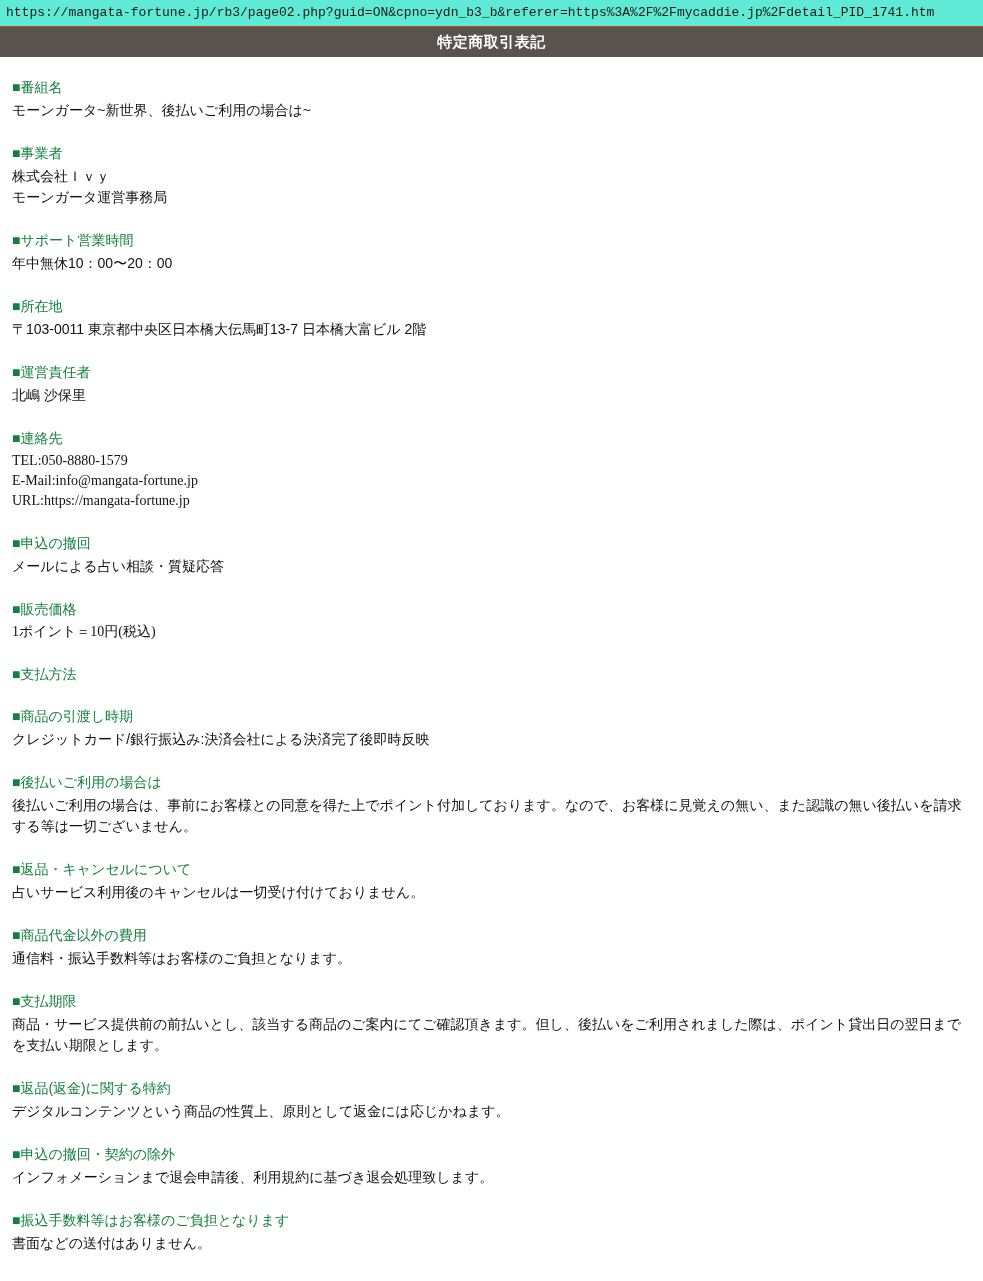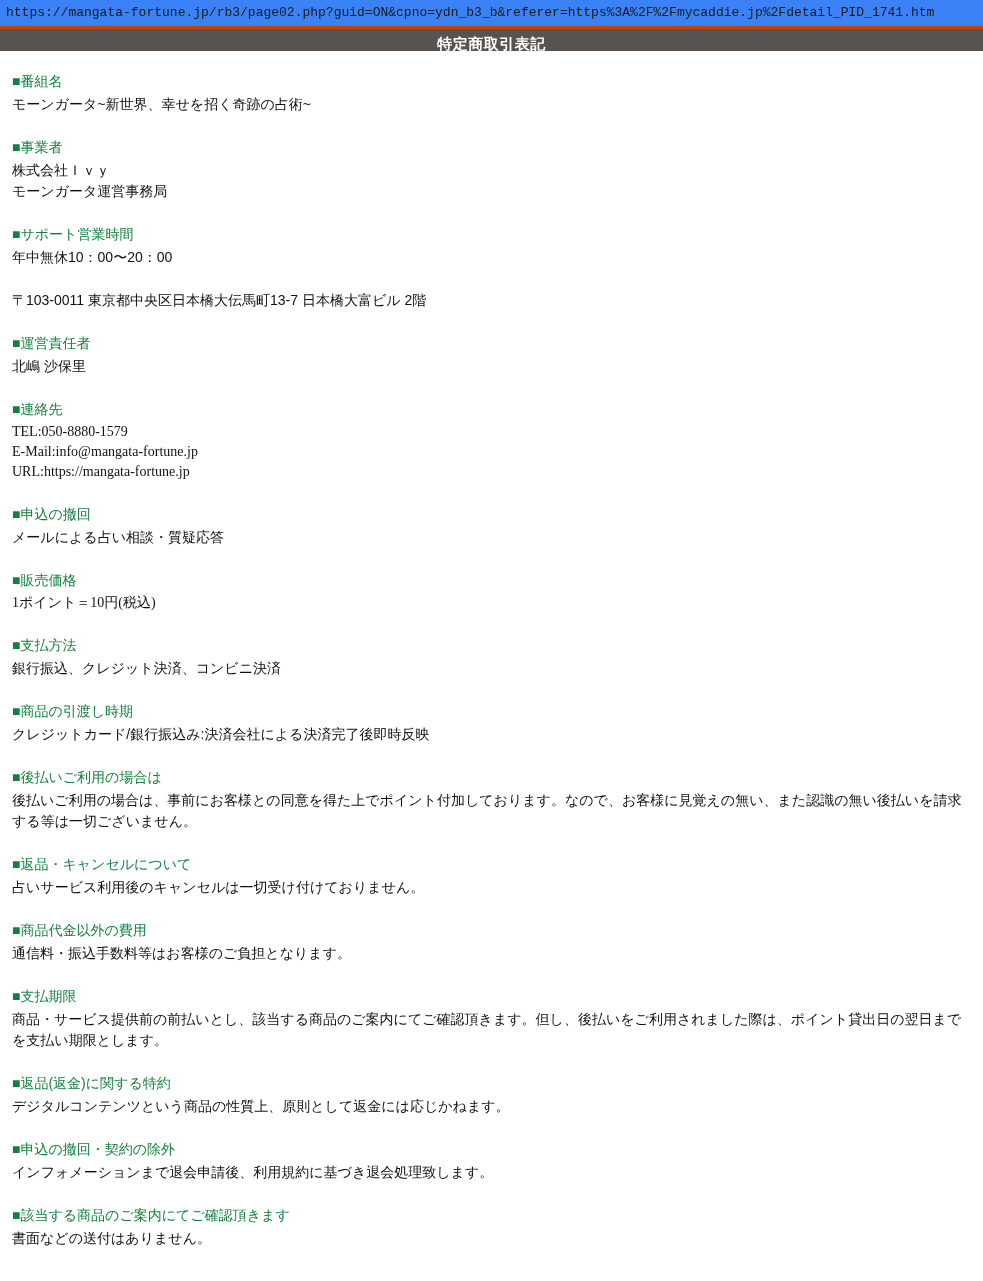--- a/index.html
+++ b/index.html
@@ -20,30 +20,30 @@
     background: #ffffff;
     box-sizing: border-box;
   }
   .url-bar {
     height: 26px;
     line-height: 26px;
     padding: 0 6px;
     font-family: "Liberation Mono", "DejaVu Sans Mono", monospace;
     font-size: 13px;
     color: #1a1a1a;
-    background: #3b82f6;
+    background: #5eead4;
     white-space: nowrap;
     overflow: hidden;
     text-overflow: clip;
-    border-bottom: 3px solid #c2410c;
+    border-bottom: 1px solid #c2410c;
   }
   .header-band {
     background: #595350;
     color: #ffffff;
-    height: 22px;
+    height: 30px;
     line-height: 30px;
     text-align: center;
     font-size: 15px;
     font-weight: bold;
     letter-spacing: 0.5px;
   }
   .content {
     padding: 20px 12px 10px 12px;
   }
   .section {
@@ -73,32 +73,33 @@
 <div class="page">
 
   <div class="url-bar">https://mangata-fortune.jp/rb3/page02.php?guid=ON&amp;cpno=ydn_b3_b&amp;referer=https%3A%2F%2Fmycaddie.jp%2Fdetail_PID_1741.htm</div>
 
   <div class="header-band">特定商取引表記</div>
 
   <div class="content">
     <div id="sections-container">
         <div class="section">
           <div class="section-title">■番組名</div>
-          <div class="section-body">モーンガータ~新世界、幸せを招く奇跡の占術~</div>
+          <div class="section-body">モーンガータ~新世界、後払いご利用の場合は~</div>
         </div>
         <div class="section">
           <div class="section-title">■事業者</div>
           <div class="section-body">株式会社Ｉｖｙ
 モーンガータ運営事務局</div>
         </div>
         <div class="section">
           <div class="section-title">■サポート営業時間</div>
           <div class="section-body">年中無休10：00〜20：00</div>
         </div>
         <div class="section">
+          <div class="section-title">■所在地</div>
           <div class="section-body">〒103-0011 東京都中央区日本橋大伝馬町13-7 日本橋大富ビル 2階</div>
         </div>
         <div class="section">
           <div class="section-title">■運営責任者</div>
           <div class="section-body">北嶋 沙保里</div>
         </div>
         <div class="section">
           <div class="section-title">■連絡先</div>
           <div class="section-body mono">TEL:050-8880-1579
 E-Mail:info@mangata-fortune.jp
@@ -107,21 +108,20 @@
         <div class="section">
           <div class="section-title">■申込の撤回</div>
           <div class="section-body">メールによる占い相談・質疑応答</div>
         </div>
         <div class="section">
           <div class="section-title">■販売価格</div>
           <div class="section-body mono">1ポイント＝10円(税込)</div>
         </div>
         <div class="section">
           <div class="section-title">■支払方法</div>
-          <div class="section-body">銀行振込、クレジット決済、コンビニ決済</div>
         </div>
         <div class="section">
           <div class="section-title">■商品の引渡し時期</div>
           <div class="section-body">クレジットカード/銀行振込み:決済会社による決済完了後即時反映</div>
         </div>
         <div class="section">
           <div class="section-title">■後払いご利用の場合は</div>
           <div class="section-body">後払いご利用の場合は、事前にお客様との同意を得た上でポイント付加しております。なので、お客様に見覚えの無い、また認識の無い後払いを請求する等は一切ございません。</div>
         </div>
         <div class="section">
@@ -138,19 +138,19 @@
         </div>
         <div class="section">
           <div class="section-title">■返品(返金)に関する特約</div>
           <div class="section-body">デジタルコンテンツという商品の性質上、原則として返金には応じかねます。</div>
         </div>
         <div class="section">
           <div class="section-title">■申込の撤回・契約の除外</div>
           <div class="section-body">インフォメーションまで退会申請後、利用規約に基づき退会処理致します。</div>
         </div>
         <div class="section">
-          <div class="section-title">■該当する商品のご案内にてご確認頂きます</div>
+          <div class="section-title">■振込手数料等はお客様のご負担となります</div>
           <div class="section-body">書面などの送付はありません。</div>
         </div>
       </div>
   </div>
 
 </div>
 
 </body></html>

